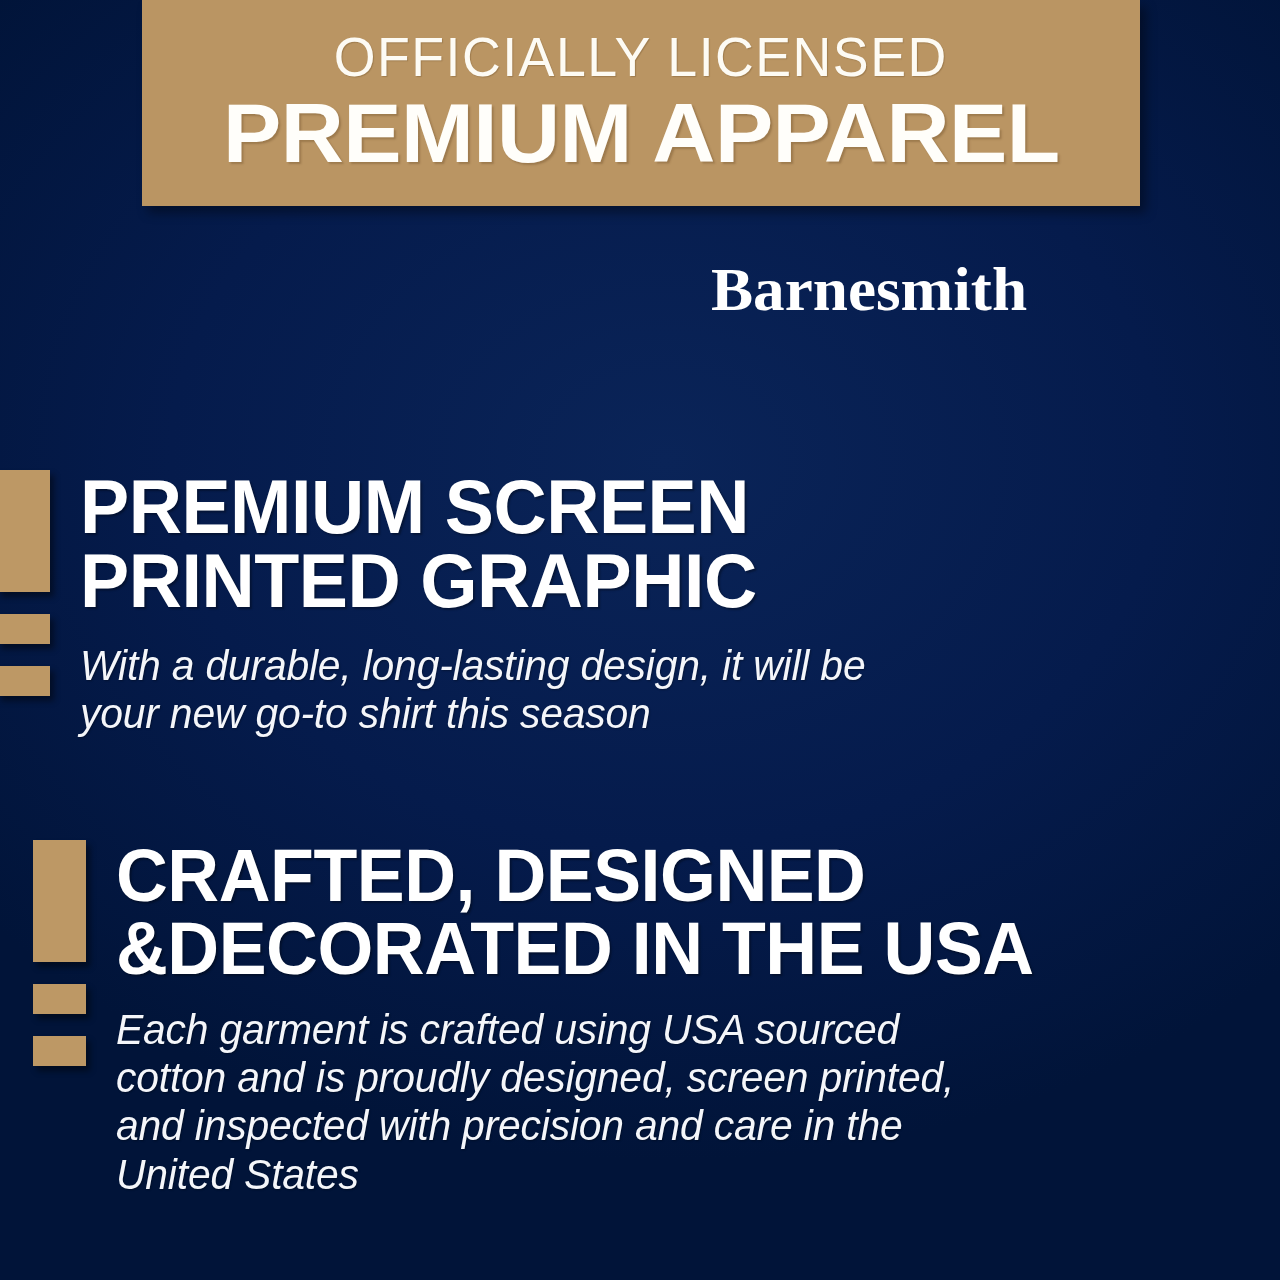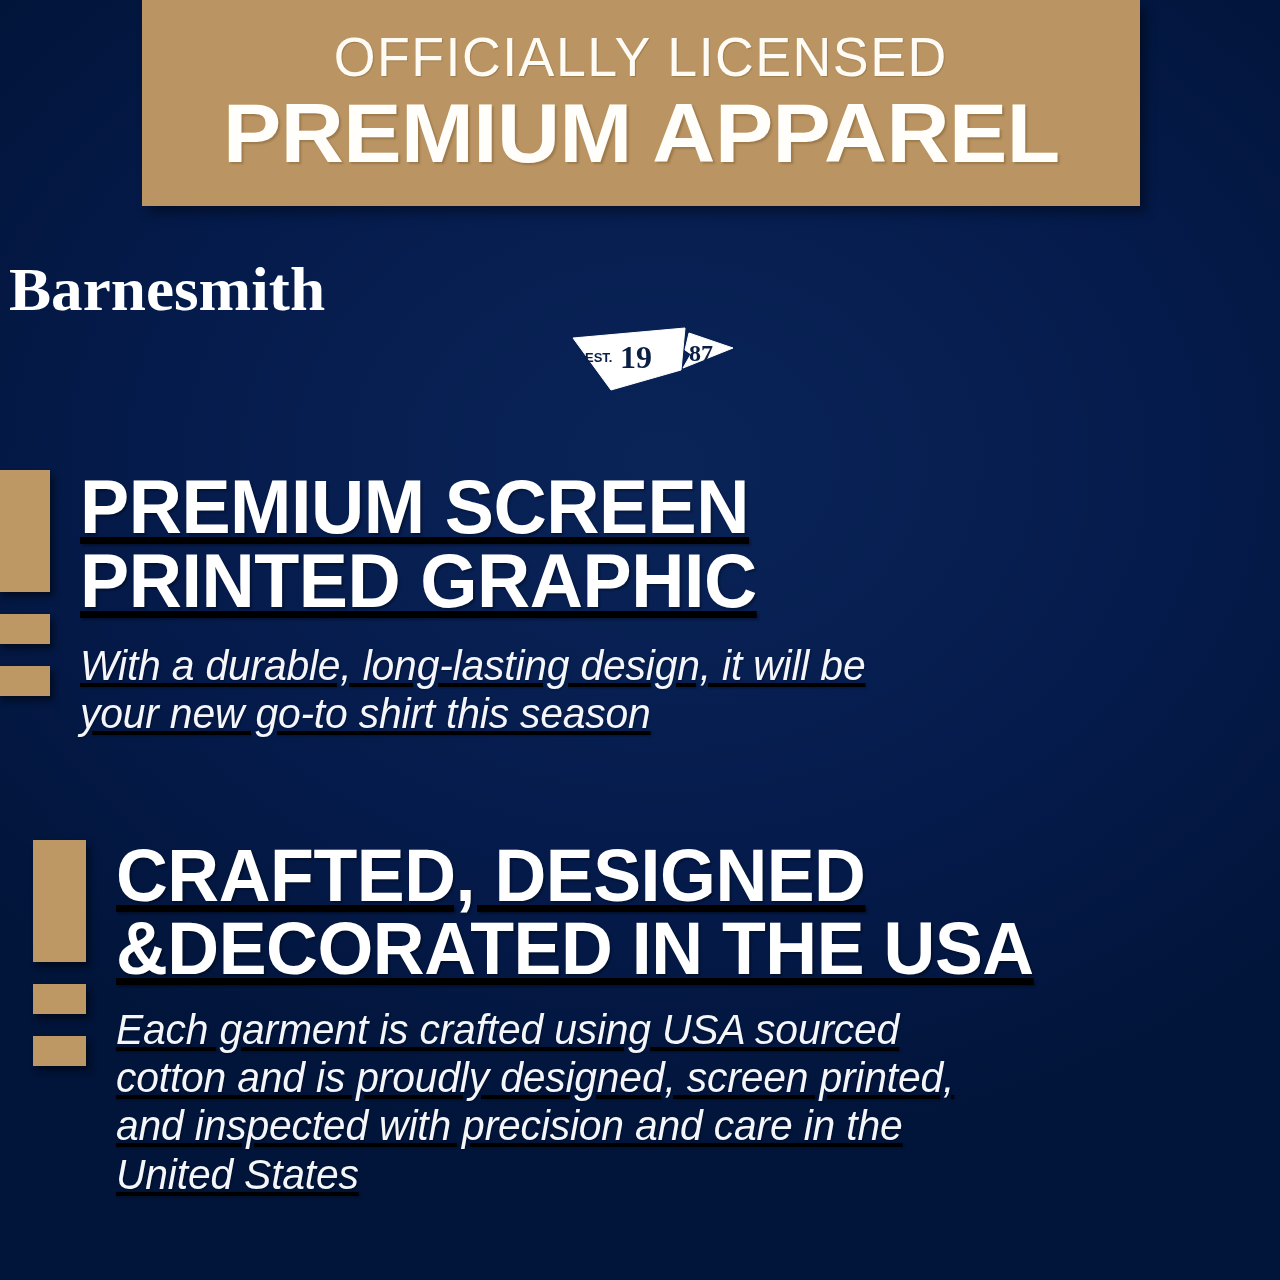--- a/index.html
+++ b/index.html
@@ -65,22 +65,21 @@
     transform: scaleX(1.04);
     text-shadow: 2px 2px 2px rgba(90,60,25,0.3);
   }
 
   
   .logo-block {
     position: absolute;
     left: 0;
     top: 258px;
     width: 1024px;
-    text-align: left;
-    padding-left: 12px;
+    text-align: right;
   }
   .logo-wordmark {
     color: #FFFFFF;
     font-family: "Liberation Serif", serif;
     font-weight: 700;
     font-size: 62px;
     line-height: 1;
     letter-spacing: 0px;
     display: inline-block;
     transform: scaleX(1.02);
@@ -95,21 +94,20 @@
     position: absolute;
     left: 555px;
     top: -2px;
   }
 
   
   .feature {
     position: absolute;
     left: 0;
     width: 1172px;
-    text-decoration: underline;
   }
   #feature-1 { top: 470px; }
   #feature-2 { top: 840px; margin-left: 36px; }
 
   .bars {
     position: absolute;
     left: 0;
     top: 0;
     width: 60px;
   }
@@ -163,34 +161,20 @@
 <div id="page">
 
   <div class="banner">
     <div class="banner-line1">OFFICIALLY LICENSED</div>
     <div class="banner-line2">PREMIUM APPAREL</div>
   </div>
 
   <div class="logo-block">
     <div class="logo-wordmark">Barnesmith</div>
 
-    <div class="logo-pennant-wrap">
-      <svg class="pennant-svg" width="170" height="72" viewBox="0 0 170 72">
-
-        <path d="M6,14 L118,4 L114,46 L44,66 Z" fill="#FFFFFF" stroke="#FFFFFF" stroke-width="1"></path>
-
-        <path d="M122,9 L166,24 L116,44 L124,30 L118,26 Z" fill="#FFFFFF" stroke="#FFFFFF" stroke-width="1"></path>
-
-        <text x="18" y="38" font-family="Liberation Sans, sans-serif" font-size="13" font-weight="700" fill="#0A1F46">EST.</text>
-
-        <text x="53" y="44" font-family="Liberation Serif, serif" font-size="32" font-weight="700" fill="#0A1F46">19</text>
-
-        <text x="122" y="37" font-family="Liberation Serif, serif" font-size="24" font-weight="700" fill="#0A1F46">87</text>
-      </svg>
-    </div>
   </div>
 
   <div class="feature" id="feature-1">
     <div class="bars">
       <div class="bar bar-big"></div>
       <div class="bar bar-small bar-gap-a"></div>
       <div class="bar bar-small bar-gap-b"></div>
     </div>
     <div class="feature-body">
       <div class="headline" id="headline-1">PREMIUM SCREEN

